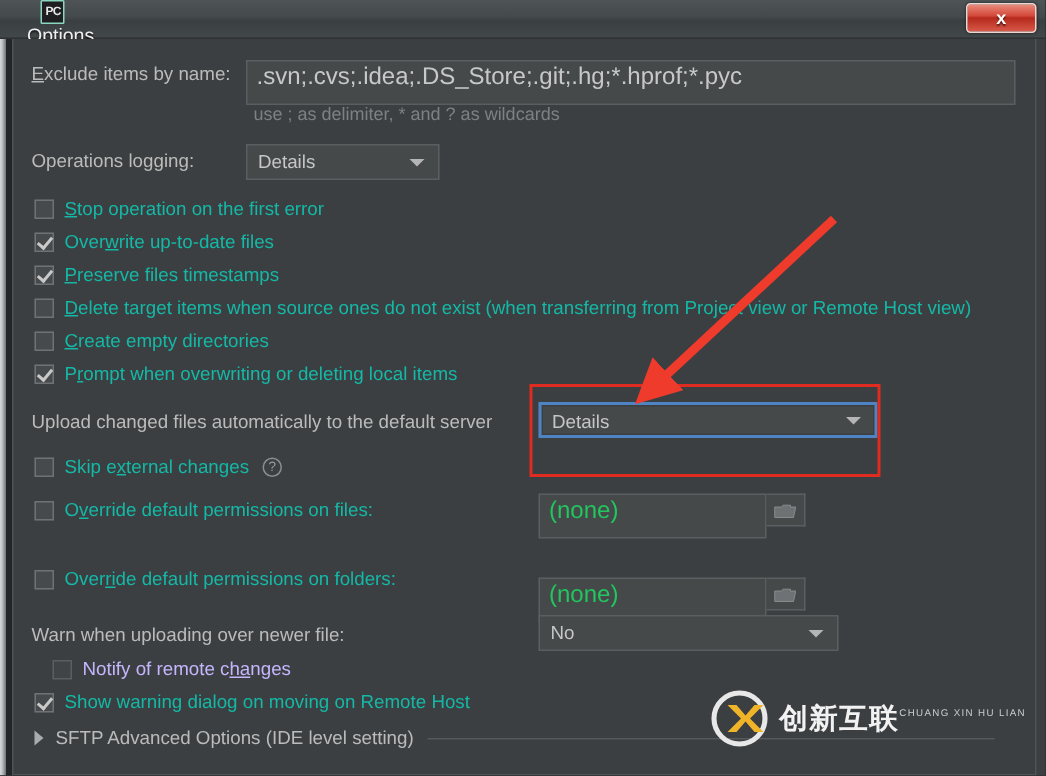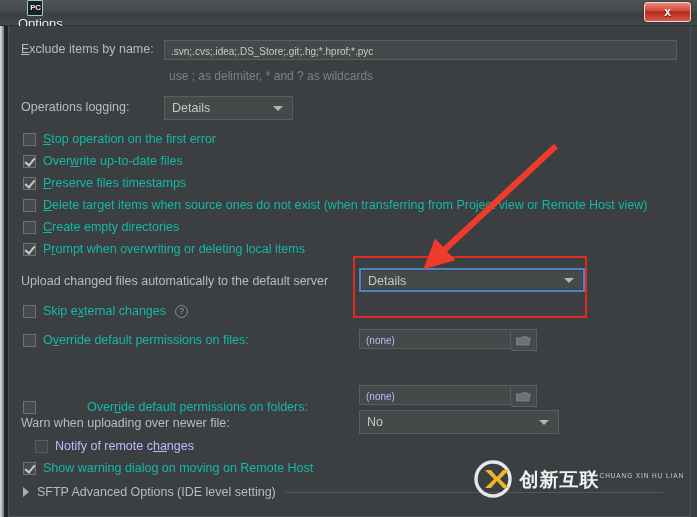--- a/index.html
+++ b/index.html
@@ -131,30 +131,30 @@
   .hint {
     color: #7e8183;
     font-size: 12px;
   }
 
   
   .textfield {
     background: #45494a;
     border: 1px solid #5a5e60;
     color: #c8c8c8;
-    font-size: 10px;
+    font-size: 16px;
     padding: 3px 6px;
     box-sizing: border-box;
-    height: 20px;
+    height: 30px;
     line-height: 15px;
     overflow: hidden;
     white-space: nowrap;
   }
   .textfield.readonly {
-    color: #c4b5fd;
+    color: #22c55e;
   }
 
   
   .combo {
     position: relative;
     background: #45494a;
     border: 1px solid #5a5e60;
     color: #c6c6c6;
     font-size: 12.5px;
     height: 24px;
@@ -409,21 +409,21 @@
       </div>
       <div style="position:absolute; left:350px; top:303px; display:flex;">
         <div class="textfield readonly" style="width:152px;">(none)</div>
         <div class="browse">
           <svg class="folder" viewBox="0 0 15 10">
             <path d="M0.5 2 L5 2 L6 0.8 L11 0.8 L11 2 L14.5 2 L13 9 L0.5 9 Z" fill="#6e7274" stroke="#8d9092" stroke-width="0.6"></path>
           </svg>
         </div>
       </div>
 
-      <div class="cbrow" style="left:14px; top:374px;gap:44px;">
+      <div class="cbrow" style="left:14px; top:353px;">
         <span class="cb"></span>
         <span class="cblabel">Over<u>ri</u>de default permissions on folders:</span>
       </div>
       <div style="position:absolute; left:350px; top:359px; display:flex;">
         <div class="textfield readonly" style="width:152px;">(none)</div>
         <div class="browse">
           <svg class="folder" viewBox="0 0 15 10">
             <path d="M0.5 2 L5 2 L6 0.8 L11 0.8 L11 2 L14.5 2 L13 9 L0.5 9 Z" fill="#6e7274" stroke="#8d9092" stroke-width="0.6"></path>
           </svg>
         </div>

